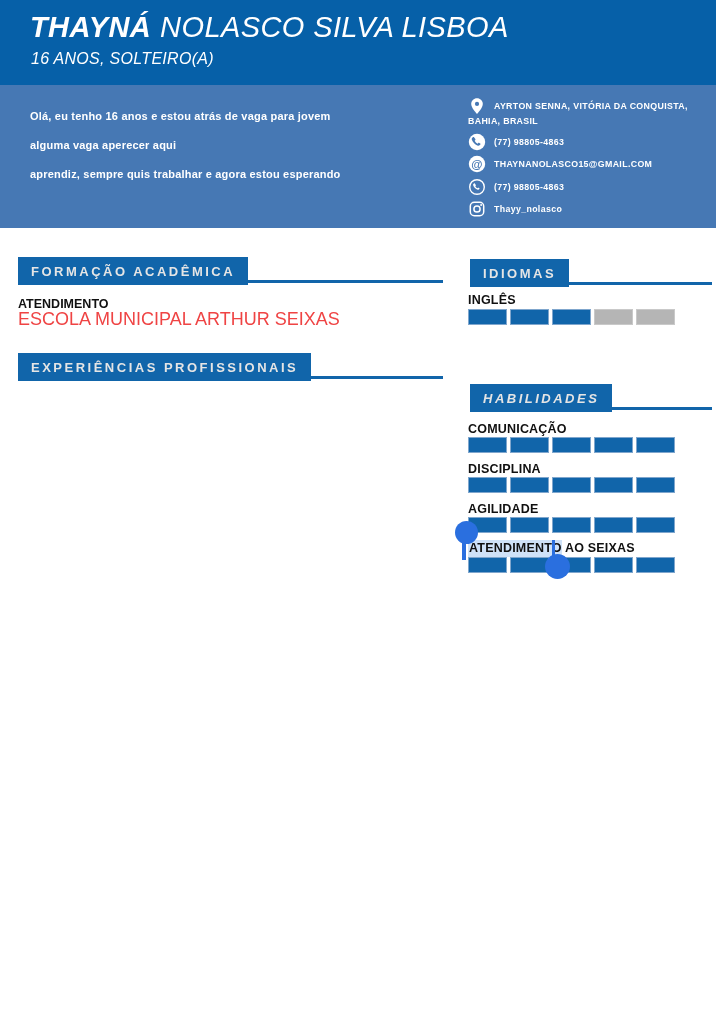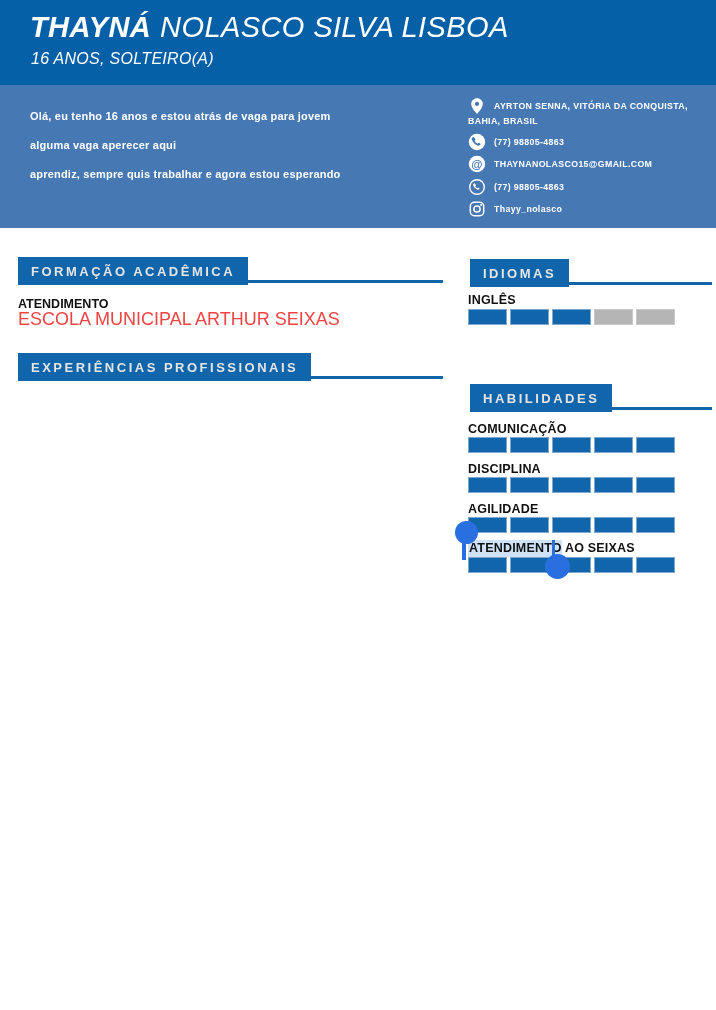--- a/index.html
+++ b/index.html
@@ -125,21 +125,21 @@
 
   <div class="rlabel" style="top:293px;">INGLÊS</div>
   <div class="level-bar" style="top:309px;">
       <div class="seg seg-on"></div>
       <div class="seg seg-on"></div>
       <div class="seg seg-on"></div>
       <div class="seg seg-off"></div>
       <div class="seg seg-off"></div>
     </div>
 
-  <div class="section-head" style="left:470px; top:384px; width:242px;">
+  <div class="section-head" style="left:470px; top:384px; width:242px;font-style:italic;">
     <div class="rule"></div>
     <span class="tag">HABILIDADES</span>
   </div>
 
   <div class="rlabel" style="top:422px;">COMUNICAÇÃO</div>
   <div class="level-bar" style="top:437px;">
       <div class="seg seg-on"></div>
       <div class="seg seg-on"></div>
       <div class="seg seg-on"></div>
       <div class="seg seg-on"></div>

